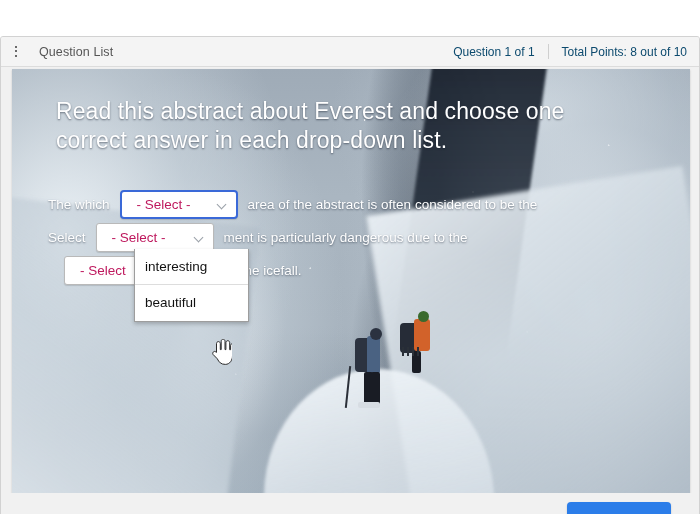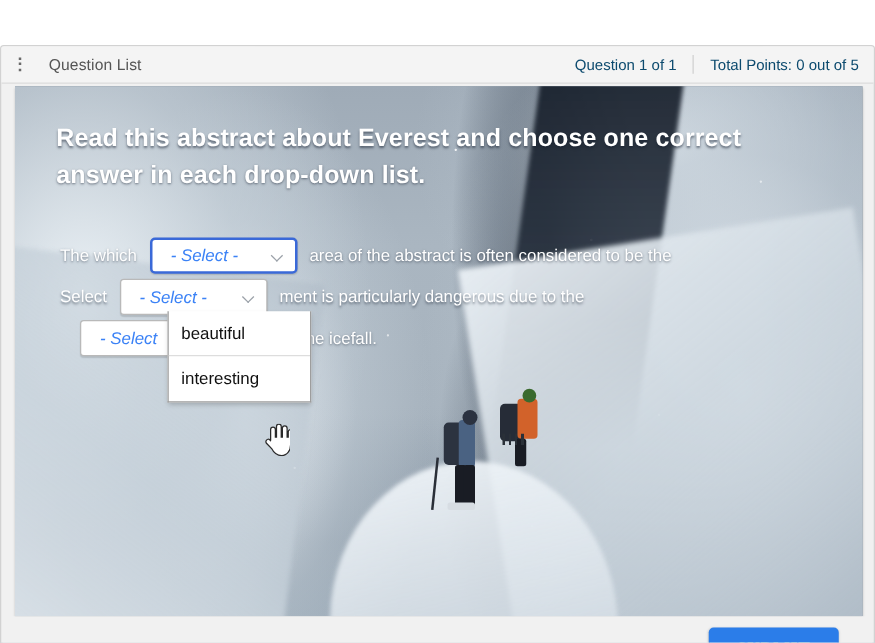--- a/index.html
+++ b/index.html
@@ -202,25 +202,25 @@
                          background: repeating-linear-gradient(90deg,#2a3038 0 2px, transparent 2px 5px); }
 
   
   .content {
     position: absolute;
     left: 0; top: 0;
     width: 678px; height: 424px;
   }
   .heading {
     position: absolute;
-    left: 33px;
+    left: 44px;
     top: 28px;
     width: 580px;
-    font-size: 20px;
-    font-weight: bold;
+    font-size: 23px;
+    font-weight: normal;
     line-height: 29px;
     color: #ffffff;
     text-shadow: 0 1px 2px rgba(20,30,45,0.55);
     letter-spacing: 0.1px;
   }
   .body-text {
     position: absolute;
     left: 36px;
     top: 118px;
     width: 600px;
@@ -235,27 +235,26 @@
   
   .sel {
     display: inline-block;
     vertical-align: middle;
     box-sizing: border-box;
     height: 29px;
     background: #ffffff;
     border: 1px solid #b9b9b9;
     border-radius: 3px;
     position: relative;
-    color: #3b82f6;
+    color: #be185d;
     text-shadow: none;
     font-size: 13.5px;
     line-height: 27px;
     padding: 0 26px 0 15px;
     box-shadow: 0 1px 1px rgba(0,0,0,0.13);
-    font-style: italic;
   }
   .sel.focused {
     border: 2px solid #3a69d8;
     line-height: 25px;
     border-radius: 4px;
   }
   .sel .caret {
     position: absolute;
     right: 9px;
     top: 50%;
@@ -362,21 +361,21 @@
           <b></b>
         <i></i>
           <i></i>
           <i></i>
       </span>
       <span class="header-title">Question List</span>
     </div>
     <div class="header-right">
       <span class="hr-item">Question 1 of 1</span>
       <span class="hr-divider"></span>
-      <span class="hr-item">Total Points: 0 out of 5</span>
+      <span class="hr-item">Total Points: 8 out of 10</span>
     </div>
   </div>
 
   <div class="stage">
     <div class="photo"></div>
     <div class="rock-band"></div>
     <div class="snow-wedge-l"></div>
     <div class="snow-wedge-r"></div>
     <div class="snow-mound-c"></div>
 
@@ -411,22 +410,22 @@
           <span class="txt">Select</span><span class="sel" id="select-2"><span>- Select -</span><span class="caret"></span></span><span class="txt">ment is particularly dangerous due to the</span>
         </span>
 
         <span class="line line-3">
           <span class="sel" id="select-3"><span>- Select</span><span class="caret"></span></span><span class="txt">ment of the icefall.</span>
         </span>
 
       </div>
 
       <div class="dropdown">
+        <div class="opt">interesting</div>
         <div class="opt">beautiful</div>
-        <div class="opt">interesting</div>
       </div>
 
       <span class="cursor">
         <svg width="22" height="26" viewBox="0 0 22 26">
           <path d="M6.5 13.2V4.6c0-1.1.8-2 1.9-2s1.9.9 1.9 2v6.0h.9V2.2c0-1.1.8-2 1.9-2s1.9.9 1.9 2v8.4h.9V3.7c0-1.1.8-2 1.9-2s1.9.9 1.9 2v7h.9V6.6c0-1.1.8-2 1.9-2v12.2c0 4.2-2.6 8.6-7.2 8.6-4.3 0-6.3-2.2-8.0-5.6L3.0 15.4c-.6-1.1-.2-2.3.9-2.8 1.0-.5 1.9 0 2.4.9z" fill="#ffffff" stroke="#2b2b2b" stroke-width="1"></path>
         </svg>
       </span>
 
     </div>
   </div>

